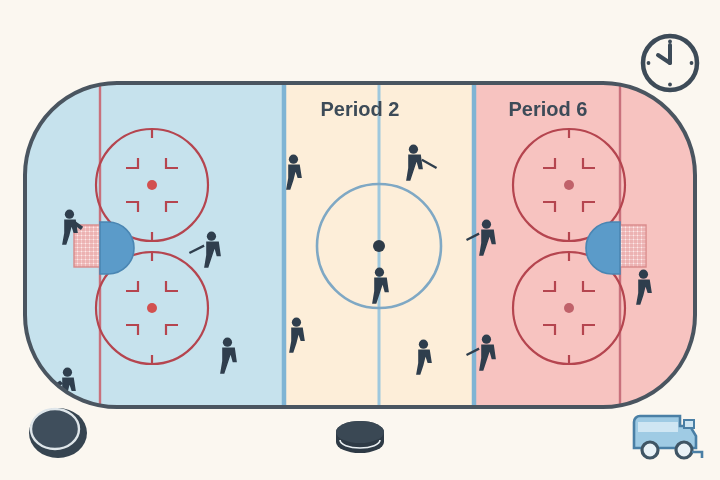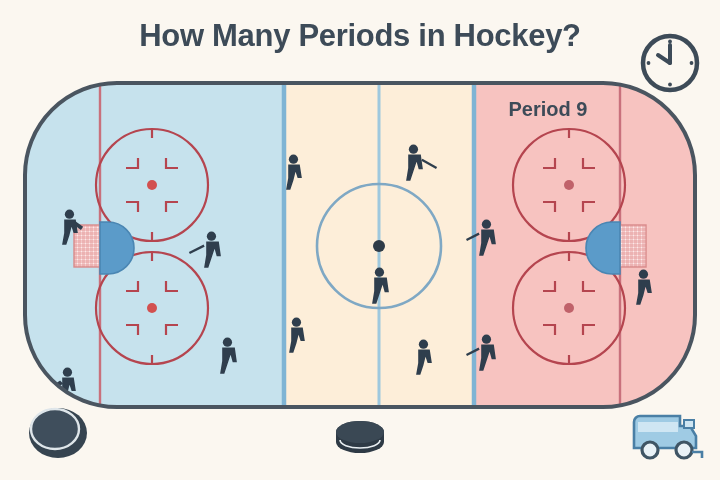--- a/index.html
+++ b/index.html
@@ -75,21 +75,20 @@
   }
   #label-p1 { left: 82px; }
   #label-p2 { left: 270px; }
   #label-p3 { left: 458px; }
 </style>
 </head>
 <body>
 
 <div id="infographic">
 
-  <div class="title">How Many Periods in Hockey?</div>
 
   <svg class="clock-icon" viewBox="0 0 66 66">
     <circle cx="33" cy="33" r="27" fill="none" stroke="#3d4b58" stroke-width="4.5"></circle>
     <circle cx="33" cy="11.5" r="1.9" fill="#3d4b58"></circle>
     <circle cx="54.5" cy="33" r="1.9" fill="#3d4b58"></circle>
     <circle cx="33" cy="54.5" r="1.9" fill="#3d4b58"></circle>
     <circle cx="11.5" cy="33" r="1.9" fill="#3d4b58"></circle>
     <line x1="33" y1="33" x2="33" y2="15" stroke="#3d4b58" stroke-width="4" stroke-linecap="round"></line>
     <line x1="33" y1="33" x2="21" y2="25" stroke="#3d4b58" stroke-width="4" stroke-linecap="round"></line>
   </svg>
@@ -222,21 +221,22 @@
             <circle cx="9" cy="4" r="4.4"></circle>
             <path d="M4 9 h11 l2 13 h-4 l-2 -6 -2 8 -3 9 h-4 l2 -11 z"></path>
           </g>
         </g>
       </g>
 
       <rect x="3" y="3" width="670" height="324" rx="92" ry="92" fill="none" stroke="#4a5560" stroke-width="4"></rect>
     </svg>
   </div>
 
-  <div class="zone-label" id="label-p3">Period 9</div>
+  <div class="zone-label" id="label-p2">Period 2</div>
+  <div class="zone-label" id="label-p3">Period 6</div>
 
   <svg class="corner-puck" viewBox="0 0 72 62">
     <ellipse cx="36" cy="33" rx="29" ry="25" fill="#364450"></ellipse>
     <ellipse cx="33" cy="29" rx="24" ry="20" fill="#3f4e5c" stroke="#dfe6ea" stroke-width="2.4"></ellipse>
   </svg>
 
   <svg class="center-puck" viewBox="0 0 56 42">
     <path d="M4 14 a24 11 0 0 1 48 0 v10 a24 11 0 0 1 -48 0 z" fill="#2e3a45"></path>
     <ellipse cx="28" cy="14" rx="24" ry="11" fill="#3a4854"></ellipse>
     <path d="M8 22 a20 8 0 0 0 40 0" fill="none" stroke="#e8eef1" stroke-width="1.6"></path>

